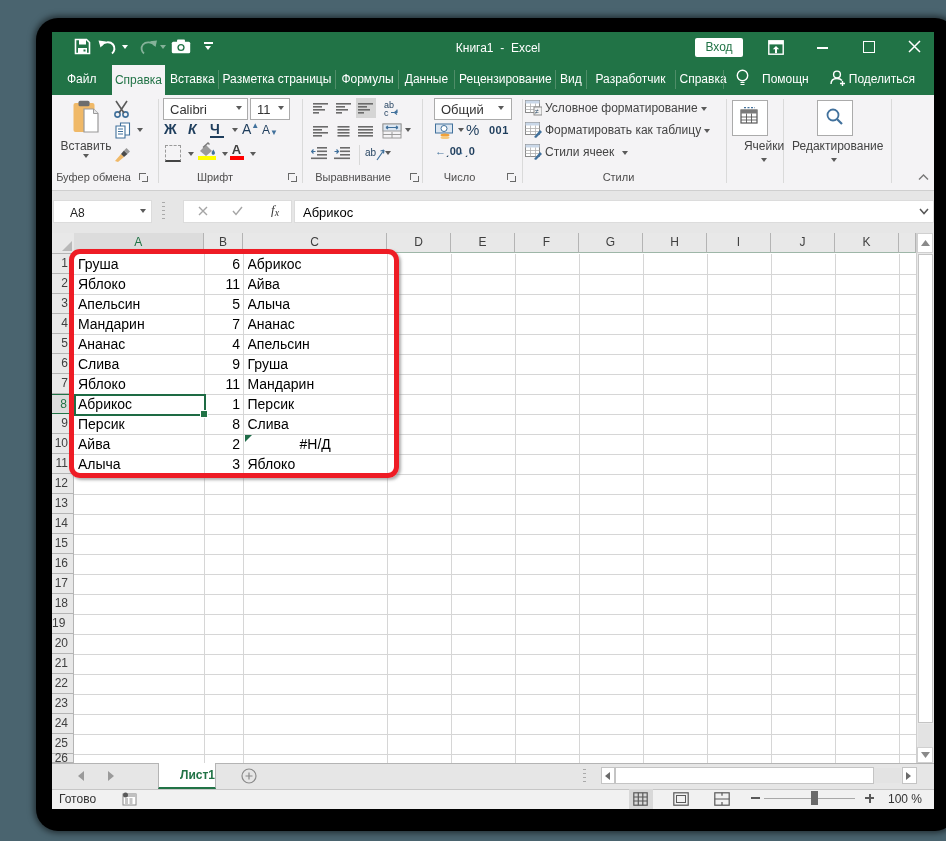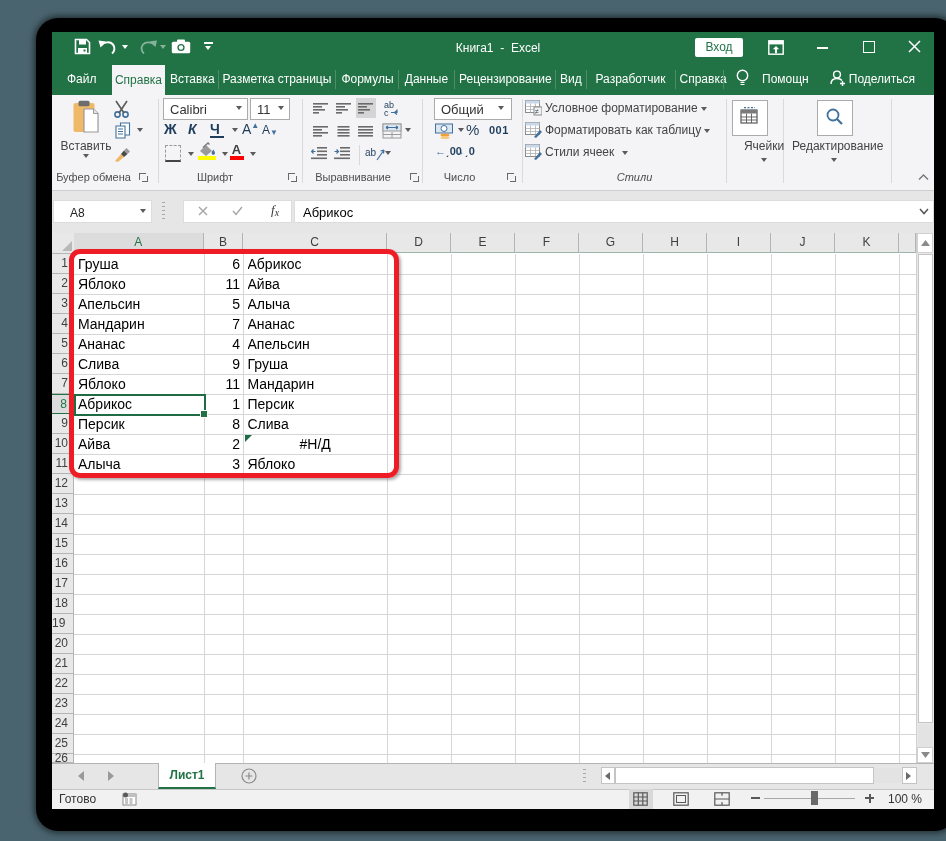--- a/index.html
+++ b/index.html
@@ -101,21 +101,21 @@
 <div class="abs gsep" style="left:250px;top:67px;width:1px;height:84px;"></div>
 <div class="abs gsep" style="left:369.5px;top:67px;width:1px;height:84px;"></div>
 <div class="abs gsep" style="left:470px;top:67px;width:1px;height:84px;"></div>
 <div class="abs gsep" style="left:674px;top:67px;width:1px;height:84px;"></div>
 <div class="abs gsep" style="left:731px;top:67px;width:1px;height:84px;"></div>
 <div class="abs gsep" style="left:839px;top:67px;width:1px;height:84px;"></div>
 <div class="abs glabel" style="left:0px;top:139px;width:83px;height:12px;">Буфер обмена</div>
 <div class="abs glabel" style="left:110px;top:139px;width:106px;height:12px;">Шрифт</div>
 <div class="abs glabel" style="left:262px;top:139px;width:78px;height:12px;">Выравнивание</div>
 <div class="abs glabel" style="left:380px;top:139px;width:55px;height:12px;">Число</div>
-<div class="abs glabel" style="left:516px;top:139px;width:133px;height:12px;font-style:italic;">Стили</div>
+<div class="abs glabel" style="left:500px;top:139px;width:133px;height:12px;">Стили</div>
 <div class="abs launch" style="left:87px;top:141px;"></div>
 <div class="abs launch" style="left:236px;top:141px;"></div>
 <div class="abs launch" style="left:358px;top:141px;"></div>
 <div class="abs launch" style="left:455px;top:141px;"></div>
 <svg class="abs" style="left:866px;top:141px" width="11" height="8" viewBox="0 0 11 8">
 <path d="M1 6.5 L5.5 2 L10 6.5" fill="none" stroke="#777" stroke-width="1.4"></path>
 </svg>
 <svg class="abs" style="left:20px;top:68px" width="32" height="36" viewBox="0 0 32 36">
 <rect x="1.5" y="3" width="21" height="29" rx="2" fill="#f0b968"></rect>
 <rect x="6.5" y="0.8" width="11" height="5.5" rx="1.5" fill="#6d6d6d"></rect>
@@ -429,21 +429,21 @@
 <svg class="abs" style="left:869px;top:720px" width="9" height="6" viewBox="0 0 9 6">
 <path d="M0 0 L4.5 6 L9 0 z" fill="#8a8a8a"></path>
       </svg>
 <div class="abs" style="left:0px;top:731px;width:882px;height:26px;background:#e6e6e6;border-top:1px solid #b4b4b4;"></div>
 <svg class="abs" style="left:25px;top:739px" width="8" height="10" viewBox="0 0 8 10">
 <path d="M7 0 L1 5 L7 10 z" fill="#9a9a9a"></path>
       </svg>
 <svg class="abs" style="left:55px;top:739px" width="8" height="10" viewBox="0 0 8 10">
 <path d="M1 0 L7 5 L1 10 z" fill="#9a9a9a"></path>
       </svg>
-<div class="abs" style="left:106px;top:731px;width:56px;height:24px;background:#fff;border-left:1px solid #b4b4b4;border-right:1px solid #b4b4b4;border-bottom:2px solid #217346;box-sizing:content-box;color:#217346;font-weight:bold;font-size:12px;text-align:center;line-height:24px;">Лист1</div>
+<div class="abs" style="left:106px;top:731px;width:56px;height:24px;background:#fff;border-left:1px solid #b4b4b4;border-right:1px solid #b4b4b4;border-bottom:2px solid #217346;box-sizing:content-box;color:#217346;font-weight:bold;font-size:12px;text-align:right;line-height:24px;">Лист1</div>
 <svg class="abs" style="left:189px;top:736px" width="16" height="16" viewBox="0 0 16 16">
 <circle cx="8" cy="8" r="7" fill="none" stroke="#8a8a8a" stroke-width="1.2"></circle>
 <path d="M8 4.5 v7 M4.5 8 h7" stroke="#8a8a8a" stroke-width="1.2"></path>
 </svg>
 <div class="abs" style="left:531px;top:737px;width:3px;height:14px;background:repeating-linear-gradient(#aaa 0 1.5px,transparent 1.5px 4px);"></div>
 <div class="abs" style="left:548.5px;top:735px;width:14px;height:17px;background:#fff;border:1px solid #c4c4c4;box-sizing:border-box;"></div>
 <svg class="abs" style="left:552px;top:740px" width="6" height="8" viewBox="0 0 6 8">
 <path d="M6 0 L1 4 L6 8 z" fill="#6a6a6a"></path>
       </svg>
 <div class="abs" style="left:563px;top:735px;width:259.4px;height:17px;background:#fff;border:1px solid #c4c4c4;box-sizing:border-box;"></div>

